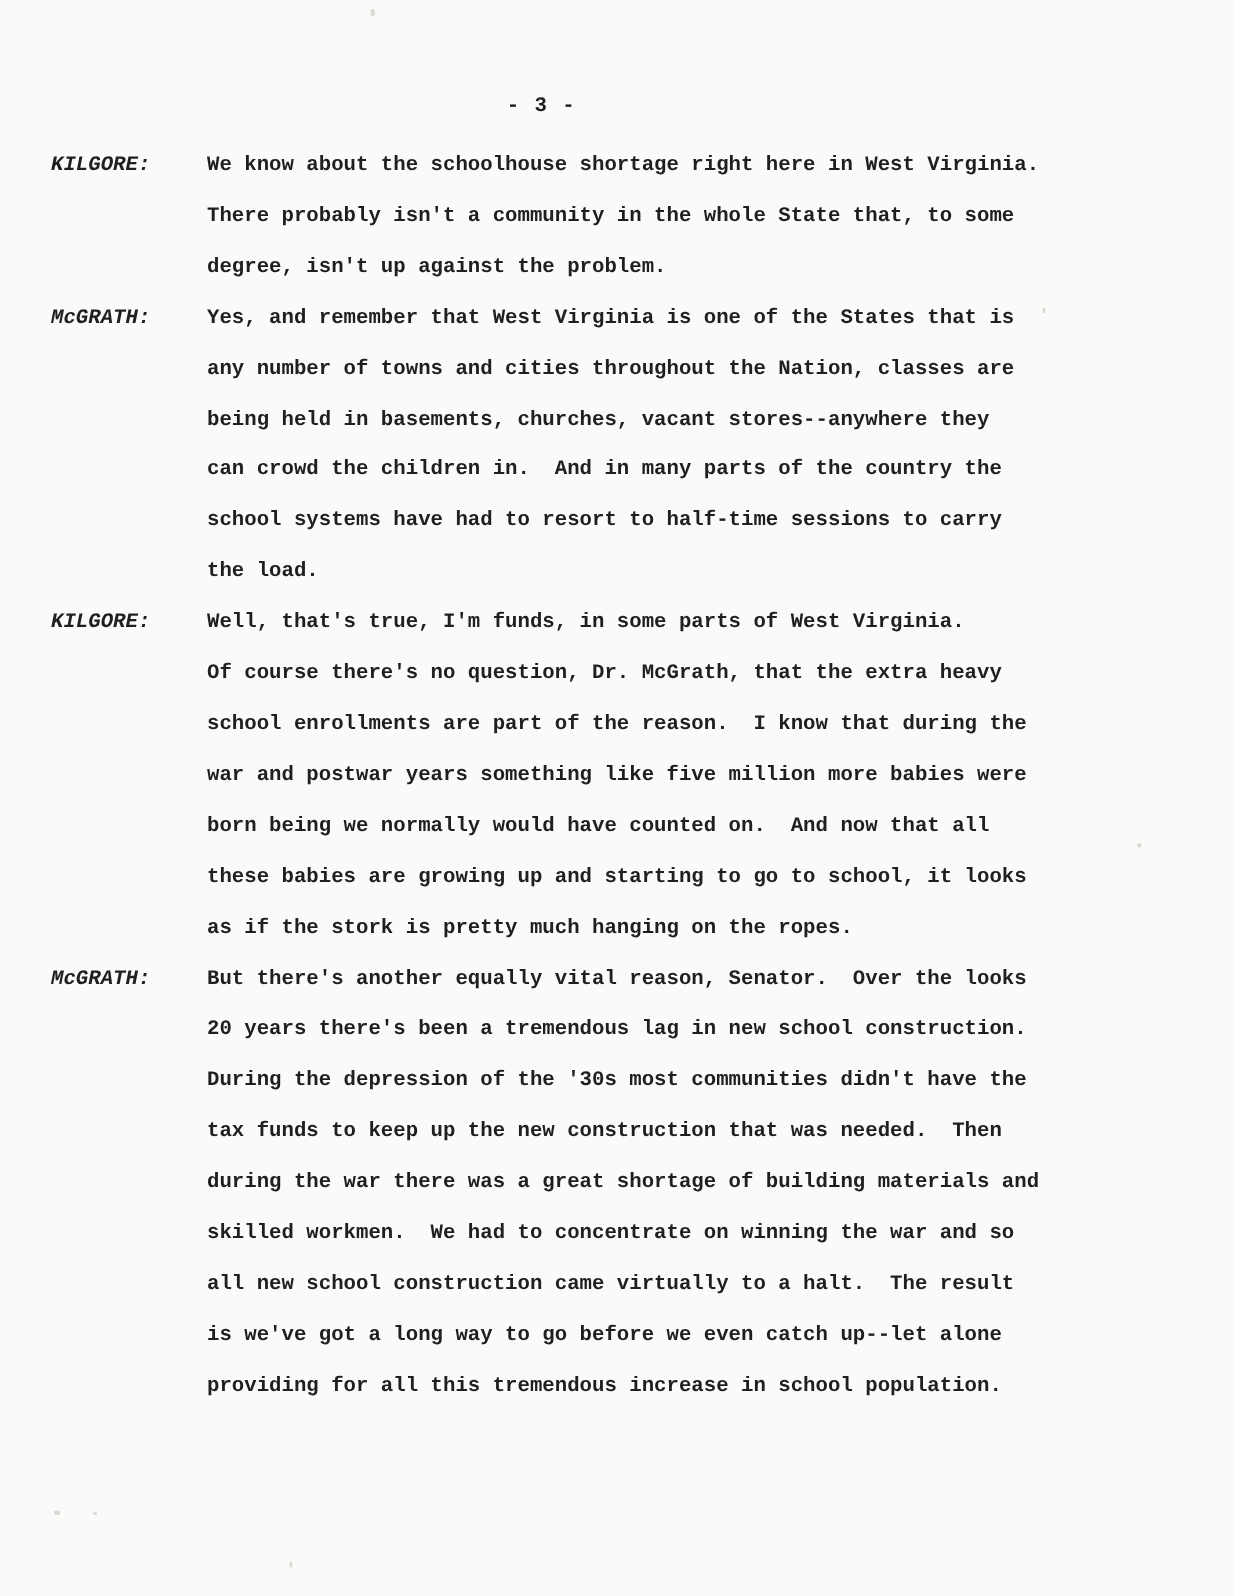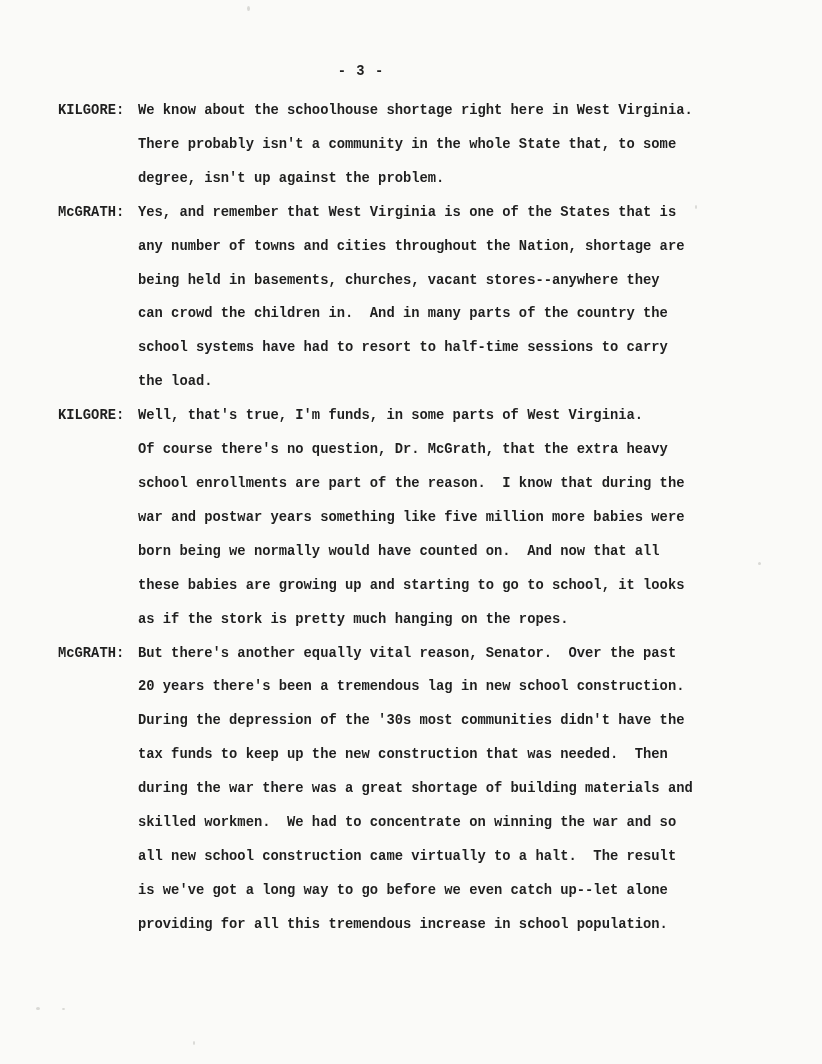--- a/index.html
+++ b/index.html
@@ -36,24 +36,25 @@
     top: 94px;
     left: 0;
     width: 822px;
   }
   .entry {
     position: relative;
     padding-left: 138px;
   }
   .speaker {
     position: absolute;
-    left: 58px;
+    left: 34px;
     top: 0;
     line-height: 33.9px;
     white-space: pre;
+    font-style: italic;
   }
   .line {
     line-height: 33.9px;
     white-space: pre;
   }
   
   .speck {
     position: absolute;
     background: #9a9a96;
     border-radius: 50%;
@@ -72,41 +73,41 @@
     <div class="entry">
       <span class="speaker">KILGORE:</span>
       <div class="line">We know about the schoolhouse shortage right here in West Virginia.</div>
       <div class="line">There probably isn't a community in the whole State that, to some</div>
       <div class="line">degree, isn't up against the problem.</div>
     </div>
 
     <div class="entry">
       <span class="speaker">McGRATH:</span>
       <div class="line">Yes, and remember that West Virginia is one of the States that is</div>
-      <div class="line">any number of towns and cities throughout the Nation, shortage are</div>
+      <div class="line">any number of towns and cities throughout the Nation, classes are</div>
       <div class="line">being held in basements, churches, vacant stores--anywhere they</div>
       <div class="line">can crowd the children in.  And in many parts of the country the</div>
       <div class="line">school systems have had to resort to half-time sessions to carry</div>
       <div class="line">the load.</div>
     </div>
 
     <div class="entry">
       <span class="speaker">KILGORE:</span>
       <div class="line">Well, that's true, I'm funds, in some parts of West Virginia.</div>
       <div class="line">Of course there's no question, Dr. McGrath, that the extra heavy</div>
       <div class="line">school enrollments are part of the reason.  I know that during the</div>
       <div class="line">war and postwar years something like five million more babies were</div>
       <div class="line">born being we normally would have counted on.  And now that all</div>
       <div class="line">these babies are growing up and starting to go to school, it looks</div>
       <div class="line">as if the stork is pretty much hanging on the ropes.</div>
     </div>
 
     <div class="entry">
       <span class="speaker">McGRATH:</span>
-      <div class="line">But there's another equally vital reason, Senator.  Over the past</div>
+      <div class="line">But there's another equally vital reason, Senator.  Over the looks</div>
       <div class="line">20 years there's been a tremendous lag in new school construction.</div>
       <div class="line">During the depression of the '30s most communities didn't have the</div>
       <div class="line">tax funds to keep up the new construction that was needed.  Then</div>
       <div class="line">during the war there was a great shortage of building materials and</div>
       <div class="line">skilled workmen.  We had to concentrate on winning the war and so</div>
       <div class="line">all new school construction came virtually to a halt.  The result</div>
       <div class="line">is we've got a long way to go before we even catch up--let alone</div>
       <div class="line">providing for all this tremendous increase in school population.</div>
     </div>
 

